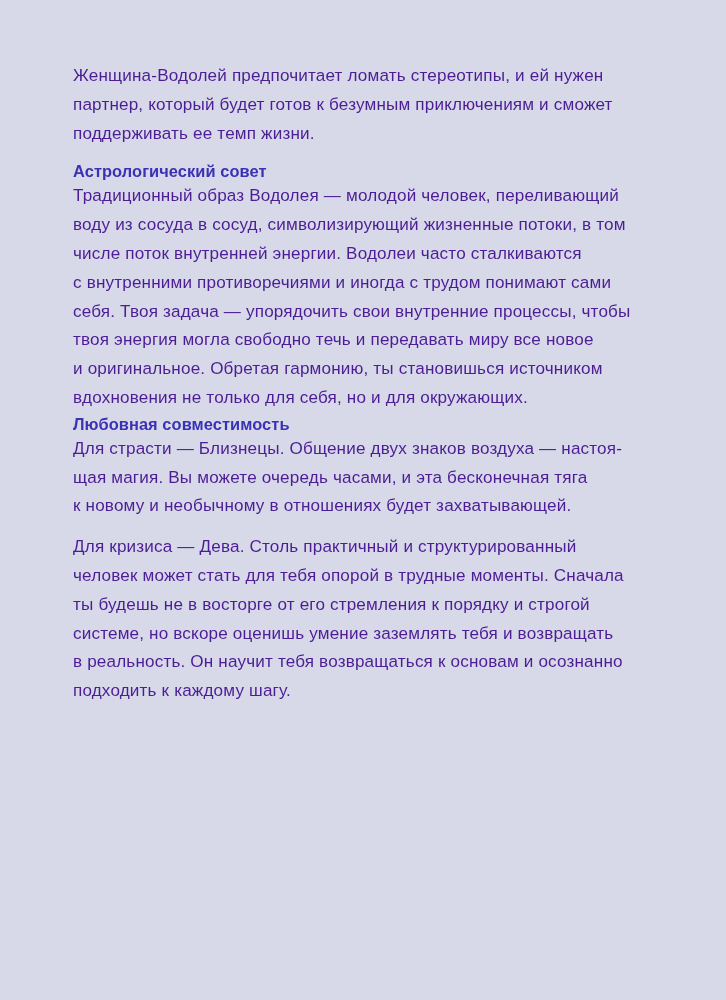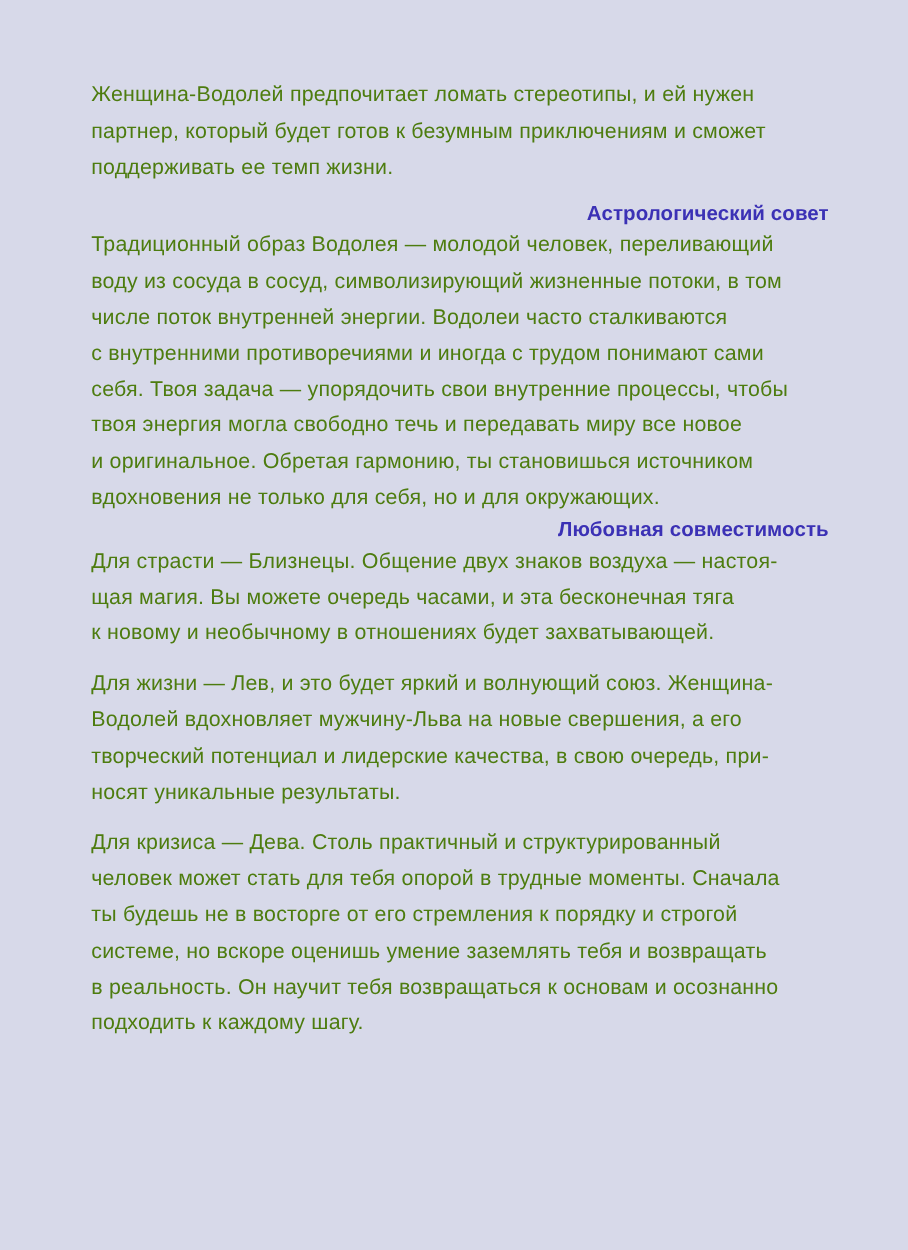--- a/index.html
+++ b/index.html
@@ -22,21 +22,21 @@
     box-sizing: border-box;
   }
   .content {
     position: absolute;
     left: 73px;
     top: 62px;
     width: 590px;
   }
   p.body-par {
     margin: 0 0 12px 0;
-    color: #4d7c0f;
+    color: #4c1d95;
     font-size: 17.1px;
     line-height: 28.8px;
     letter-spacing: 0.01em;
     font-weight: 400;
     white-space: pre-line;
   }
   p.body-par:last-child {
     margin-bottom: 0;
   }
   h2.section-heading {
@@ -46,21 +46,20 @@
     font-size: 16.4px;
     line-height: 22px;
     font-weight: 700;
     letter-spacing: 0.005em;
   }
   .sec-gap-top {
     margin-top: 26px;
   }
   .sec-gap-bottom {
     margin-bottom: 9px;
-    text-align: right;
   }
   .block {
     margin: 0;
     padding: 0;
   }
 </style>
 </head>
 <body>
 
 <div class="page">
@@ -80,24 +79,20 @@
 твоя энергия могла свободно течь и передавать миру все новое
 и оригинальное. Обретая гармонию, ты становишься источником
 вдохновения не только для себя, но и для окружающих.</p>
     </div>
 
     <div class="block">
       <h2 class="section-heading sec-gap-top sec-gap-bottom">Любовная совместимость</h2>
       <p class="body-par">Для страсти — Близнецы. Общение двух знаков воздуха — настоя-
 щая магия. Вы можете очередь часами, и эта бесконечная тяга
 к новому и необычному в отношениях будет захватывающей.</p>
-      <p class="body-par">Для жизни — Лев, и это будет яркий и волнующий союз. Женщина-
-Водолей вдохновляет мужчину-Льва на новые свершения, а его
-творческий потенциал и лидерские качества, в свою очередь, при-
-носят уникальные результаты.</p>
       <p class="body-par">Для кризиса — Дева. Столь практичный и структурированный
 человек может стать для тебя опорой в трудные моменты. Сначала
 ты будешь не в восторге от его стремления к порядку и строгой
 системе, но вскоре оценишь умение заземлять тебя и возвращать
 в реальность. Он научит тебя возвращаться к основам и осознанно
 подходить к каждому шагу.</p>
     </div>
 
   </div>
 </div>

